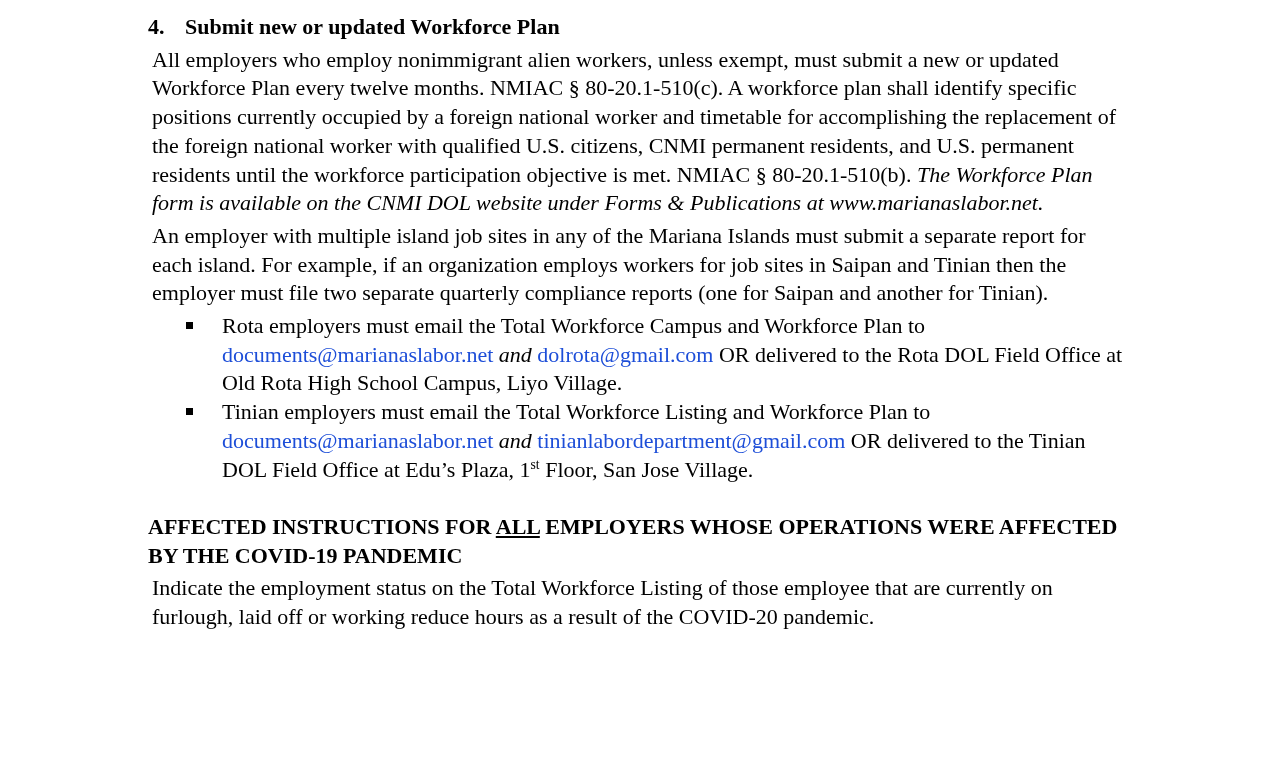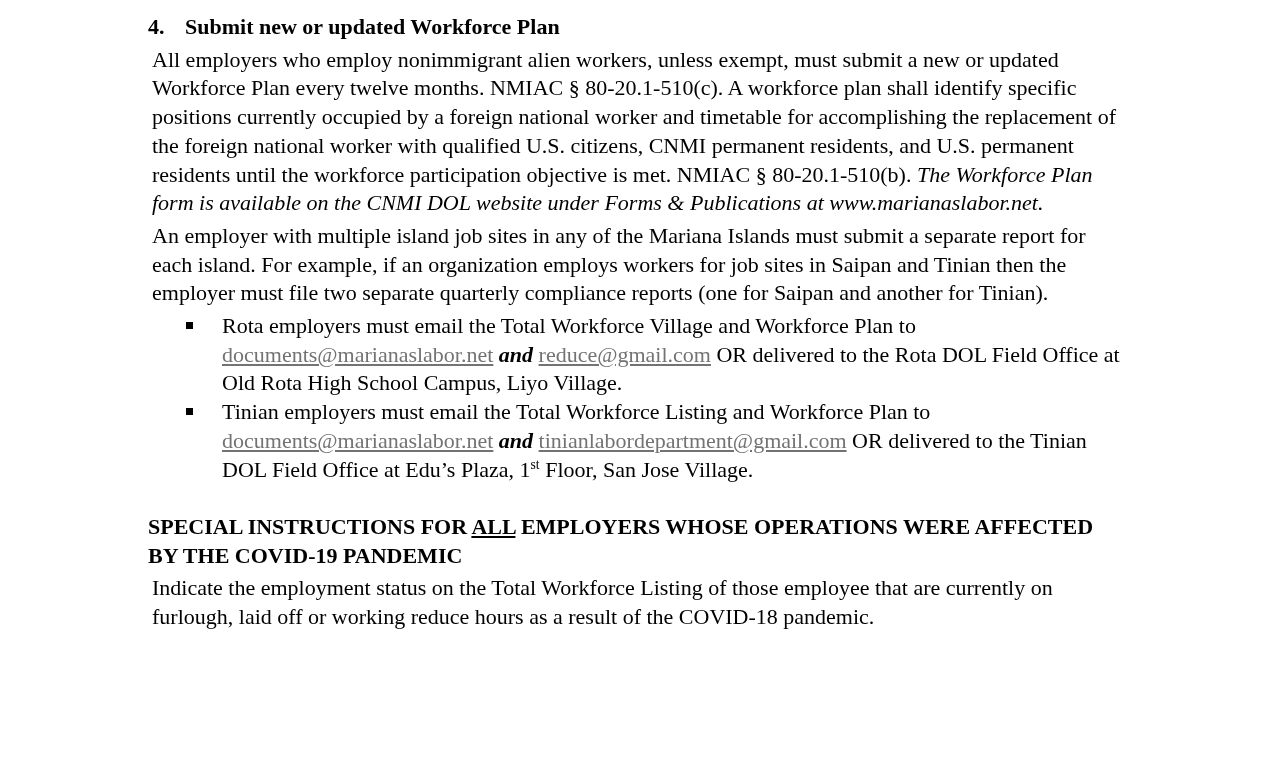--- a/index.html
+++ b/index.html
@@ -16,23 +16,23 @@
     height: 639px;
     padding: 13px 145px 0 148px;
     font-size: 22px;
     line-height: 28.7px;
   }
   .heading { font-weight: bold; }
   .spaced { margin-top: 28.7px; }
   .num { display: inline-block; width: 37px; }
   .para { margin: 4px; }
   .italic { font-style: italic; }
-  .bi { font-weight: bold; font-style: italic; margin-top: 44px; }
+  .bi { font-weight: normal; font-style: italic; margin-top: 44px; }
   .underline { text-decoration: underline; text-align: right; }
-  .link { color: #737373; text-decoration: underline; cursor: pointer; }
+  .link { color: #1d4ed8; cursor: pointer; }
   .bullet-item { position: relative; padding-left: 74px; }
   .marker {
     position: absolute;
     left: 38px;
     top: 10px;
     width: 7px;
     height: 7px;
     background: #000000;
   }
   sup.st { font-size: 0.62em; vertical-align: super; line-height: 0; }
@@ -43,22 +43,22 @@
 <div class="page">
 
   <div class="heading"><span class="num">4.</span><span>Submit new or updated Workforce Plan</span></div>
 
   <p class="para"><span>All employers who employ nonimmigrant alien workers, unless exempt, must submit a new or updated Workforce Plan every twelve months. NMIAC § 80-20.1-510(c). A workforce plan shall identify specific positions currently occupied by a foreign national worker and timetable for accomplishing the replacement of the foreign national worker with qualified U.S. citizens, CNMI permanent residents, and U.S. permanent residents until the workforce participation objective is met. NMIAC § 80-20.1-510(b). </span><span class="italic">The Workforce Plan form is available on the CNMI DOL website under Forms &amp; Publications at www.marianaslabor.net.</span></p>
 
 
   <p class="para">An employer with multiple island job sites in any of the Mariana Islands must submit a separate report for each island. For example, if an organization employs workers for job sites in Saipan and Tinian then the employer must file two separate quarterly compliance reports (one for Saipan and another for Tinian).</p>
 
   <div>
-    <div class="bullet-item"><span class="marker"></span><span><span>Rota employers must email the Total Workforce Village and Workforce Plan to </span><a class="link">documents@marianaslabor.net</a><span class="bi"> and </span><a class="link">reduce@gmail.com</a><span> OR delivered to the Rota DOL Field Office at Old Rota High School Campus, Liyo Village.</span></span></div>
+    <div class="bullet-item"><span class="marker"></span><span><span>Rota employers must email the Total Workforce Campus and Workforce Plan to </span><a class="link">documents@marianaslabor.net</a><span class="bi"> and </span><a class="link">dolrota@gmail.com</a><span> OR delivered to the Rota DOL Field Office at Old Rota High School Campus, Liyo Village.</span></span></div>
 
     <div class="bullet-item"><span class="marker"></span><span><span>Tinian employers must email the Total Workforce Listing and Workforce Plan to </span><a class="link">documents@marianaslabor.net</a><span class="bi"> and </span><a class="link">tinianlabordepartment@gmail.com</a><span> OR delivered to the Tinian DOL Field Office at Edu’s Plaza, 1</span><sup class="st">st</sup><span> Floor, San Jose Village.</span></span></div>
   </div>
 
-  <div class="heading spaced"><span>SPECIAL INSTRUCTIONS FOR </span><span class="underline">ALL</span><span> EMPLOYERS WHOSE OPERATIONS WERE AFFECTED BY THE COVID-19 PANDEMIC</span></div>
+  <div class="heading spaced"><span>AFFECTED INSTRUCTIONS FOR </span><span class="underline">ALL</span><span> EMPLOYERS WHOSE OPERATIONS WERE AFFECTED BY THE COVID-19 PANDEMIC</span></div>
 
-  <p class="para">Indicate the employment status on the Total Workforce Listing of those employee that are currently on furlough, laid off or working reduce hours as a result of the COVID-18 pandemic.</p>
+  <p class="para">Indicate the employment status on the Total Workforce Listing of those employee that are currently on furlough, laid off or working reduce hours as a result of the COVID-20 pandemic.</p>
 
 </div>
 
 </body></html>

